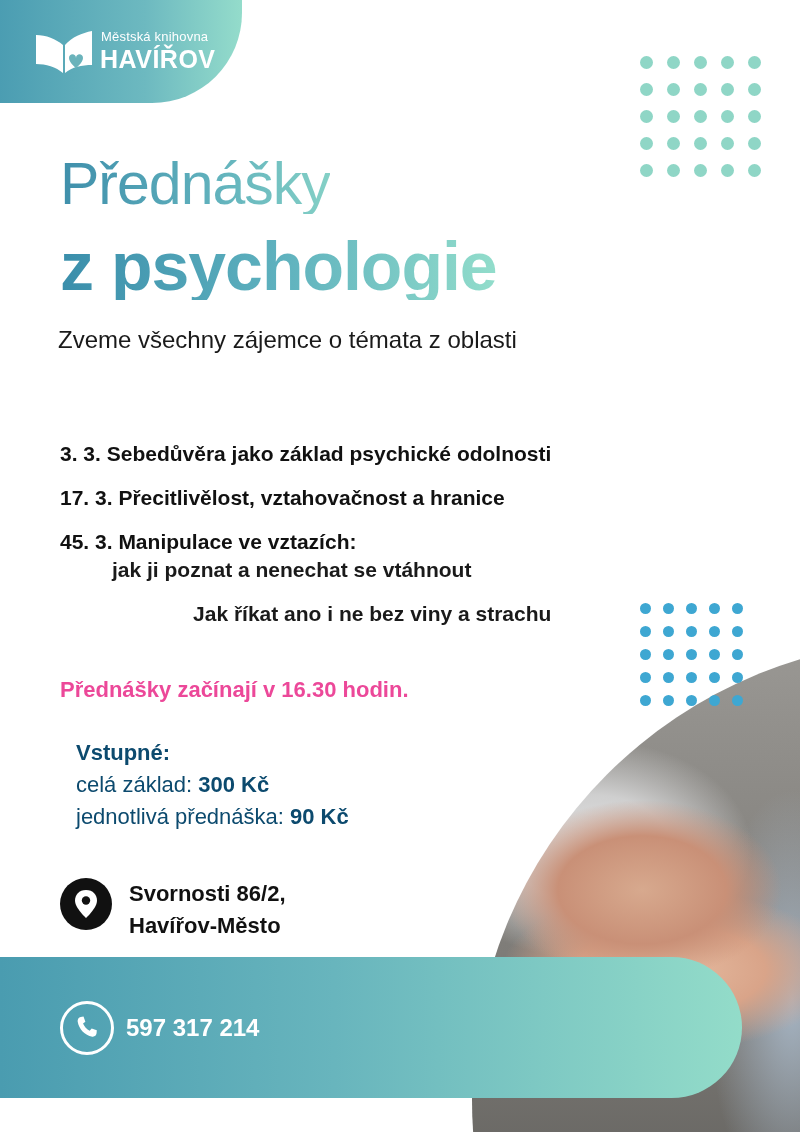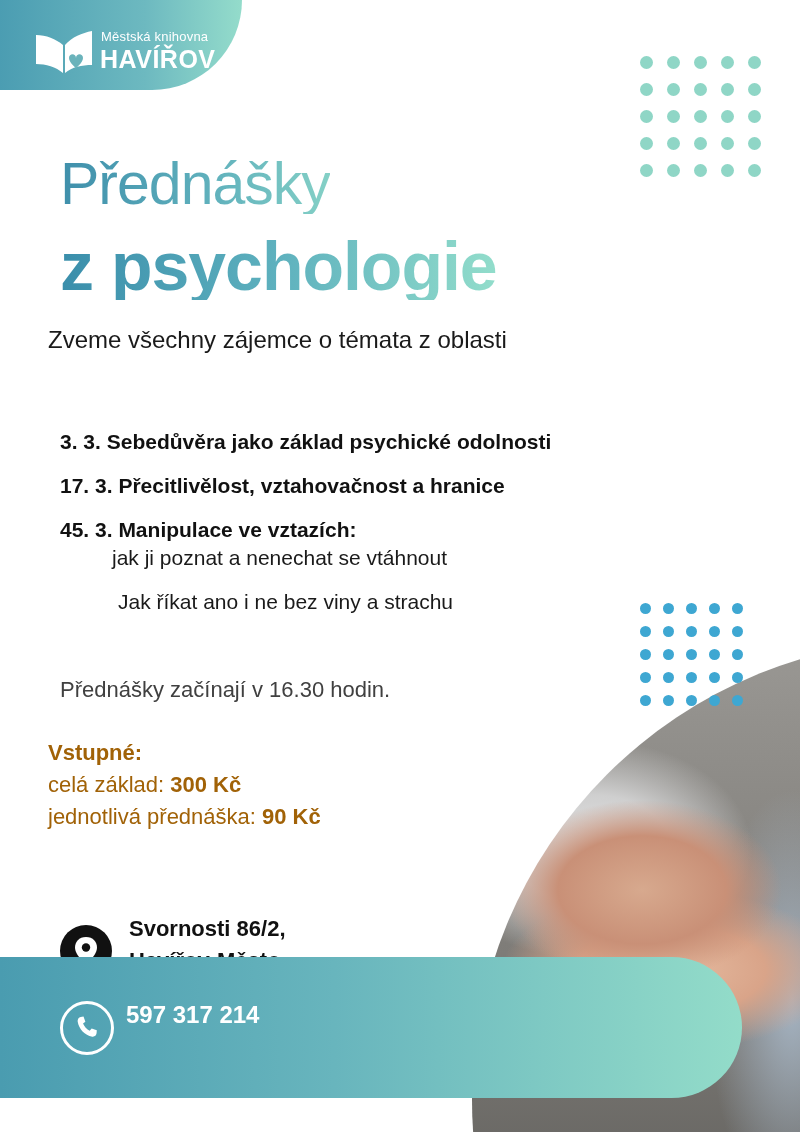--- a/index.html
+++ b/index.html
@@ -1,21 +1,21 @@
 <!DOCTYPE html>
 <html><head>
 <meta charset="utf-8">
 <style>
   * { margin:0; padding:0; box-sizing:border-box; }
   html, body { width:800px; height:1132px; overflow:hidden; background:#ffffff; }
   body { position:relative; font-family:"Liberation Sans", "DejaVu Sans", sans-serif; color:#111; }
 
   
   .logo-panel {
-    position:absolute; left:0; top:0; width:242px; height:90px;
+    position:absolute; left:0; top:0; width:242px; height:103px;
     background:linear-gradient(90deg, #4b9db2 0%, #6db9c0 60%, #94dccb 100%);
     border-bottom-right-radius:90px 90px;
     border-top-right-radius:0;
   }
   .logo-panel::after{
     content:""; position:absolute; right:0; top:0; width:60px; height:30px;
   }
   .logo-icon { position:absolute; left:36px; top:31px; width:56px; height:42px; }
   .logo-small { position:absolute; left:101px; top:29px; font-size:13px; color:#fff; letter-spacing:0.2px; }
   .logo-big { position:absolute; left:100px; top:45px; font-size:25px; font-weight:bold; color:#fff; letter-spacing:0.5px; }
@@ -35,36 +35,36 @@
     background:linear-gradient(90deg, #3f8fab 0%, #5fb0bc 55%, #84d0c6 100%);
     -webkit-background-clip:text; background-clip:text; color:transparent;
   }
   .title-line2 {
     position:absolute; left:60px; top:232px; font-size:68px; font-weight:bold; line-height:1;
     letter-spacing:-1px;
     background:linear-gradient(90deg, #3a8eab 0%, #5eb1be 50%, #92ddcb 100%);
     -webkit-background-clip:text; background-clip:text; color:transparent;text-align:right;
   }
 
-  .intro { position:absolute; left:48px; top:323px; font-size:24px; line-height:33px; color:#1a1a1a; width:720px; }
+  .intro { position:absolute; left:58px; top:323px; font-size:24px; line-height:33px; color:#1a1a1a; width:720px; }
   .intro b { font-weight:bold; }
 
-  .lectures { position:absolute; left:60px; top:428px; }
+  .lectures { position:absolute; left:60px; top:440px; }
   .lecture { margin-bottom:16px; }
   .lecture-title { font-size:21px; font-weight:bold; color:#111; line-height:28px; }
-  .lecture-sub { font-size:21px; color:#1a1a1a; line-height:28px; padding-left:52px; }
-  .lecture.l4 .lecture-sub { padding-left:58px; }
-
-  .start { position:absolute; left:60px; top:677px; font-size:22px; font-weight:normal; color:#404040;text-align:right; }
-
-  .fees { position:absolute; left:48px; top:737px; font-size:22px; line-height:32px; color:#a16207; }
+  .lecture-sub { font-size:21px; color:#1a1a1a; line-height:28px; padding-left:52px;font-weight:bold; }
+  .lecture.l4 .lecture-sub { padding-left:58px;text-align:right; }
+
+  .start { position:absolute; left:60px; top:677px; font-size:22px; font-weight:bold; color:#ec4899;text-align:right; }
+
+  .fees { position:absolute; left:76px; top:737px; font-size:22px; line-height:32px; color:#0c4a6e; }
   .fees .fees-title { font-weight:bold; }
   .fees b { font-weight:bold; }
 
-  .address { position:absolute; left:60px; top:913px; display:flex; align-items:flex-end; }
+  .address { position:absolute; left:60px; top:878px; display:flex; align-items:flex-start; }
   .pin-icon { width:52px; height:52px; border-radius:50%; background:#111; position:relative; flex:none; }
   .address-text { margin-left:17px; font-size:22px; font-weight:bold; line-height:32px; color:#111; }
 
   
   .photo {
     position:absolute; left:472px; top:640px; width:920px; height:920px; border-radius:50%;
     overflow:hidden; z-index:1;
     background:
       radial-gradient(ellipse 140px 90px at 170px 250px, #d7a98e 0%, #c99077 60%, rgba(201,144,119,0) 100%),
       radial-gradient(ellipse 170px 80px at 200px 330px, #e5bba0 0%, #d9a489 55%, rgba(217,164,137,0) 100%),
@@ -72,21 +72,21 @@
       radial-gradient(ellipse 120px 300px at 320px 360px, #a5b4c3 0%, rgba(165,180,195,0) 70%),
       linear-gradient(180deg, #9a9894 0%, #75736f 45%, #3a3a38 100%);
   }
 
   
   .footer {
     position:absolute; left:0; top:957px; width:742px; height:141px; z-index:2;
     background:linear-gradient(90deg, #4a9cb0 0%, #68b5bd 45%, #93dcc9 100%);
     border-top-right-radius:72px; border-bottom-right-radius:72px;
   }
-  .contact { position:absolute; top:44px; display:flex; }
+  .contact { position:absolute; top:44px; display:flex; align-items:center; }
   .contact-phone { left:60px; }
   .contact-email { left:327px; }
   .contact-icon { width:54px; height:54px; border:3px solid #fff; border-radius:50%; position:relative; flex:none; display:flex; align-items:center; justify-content:center; }
   .contact-text { margin-left:12px; font-size:24px; font-weight:bold; color:#fff; }
 </style>
 </head>
 <body>
 
 <div class="logo-panel">
   <svg class="logo-icon" viewBox="0 0 56 42">

